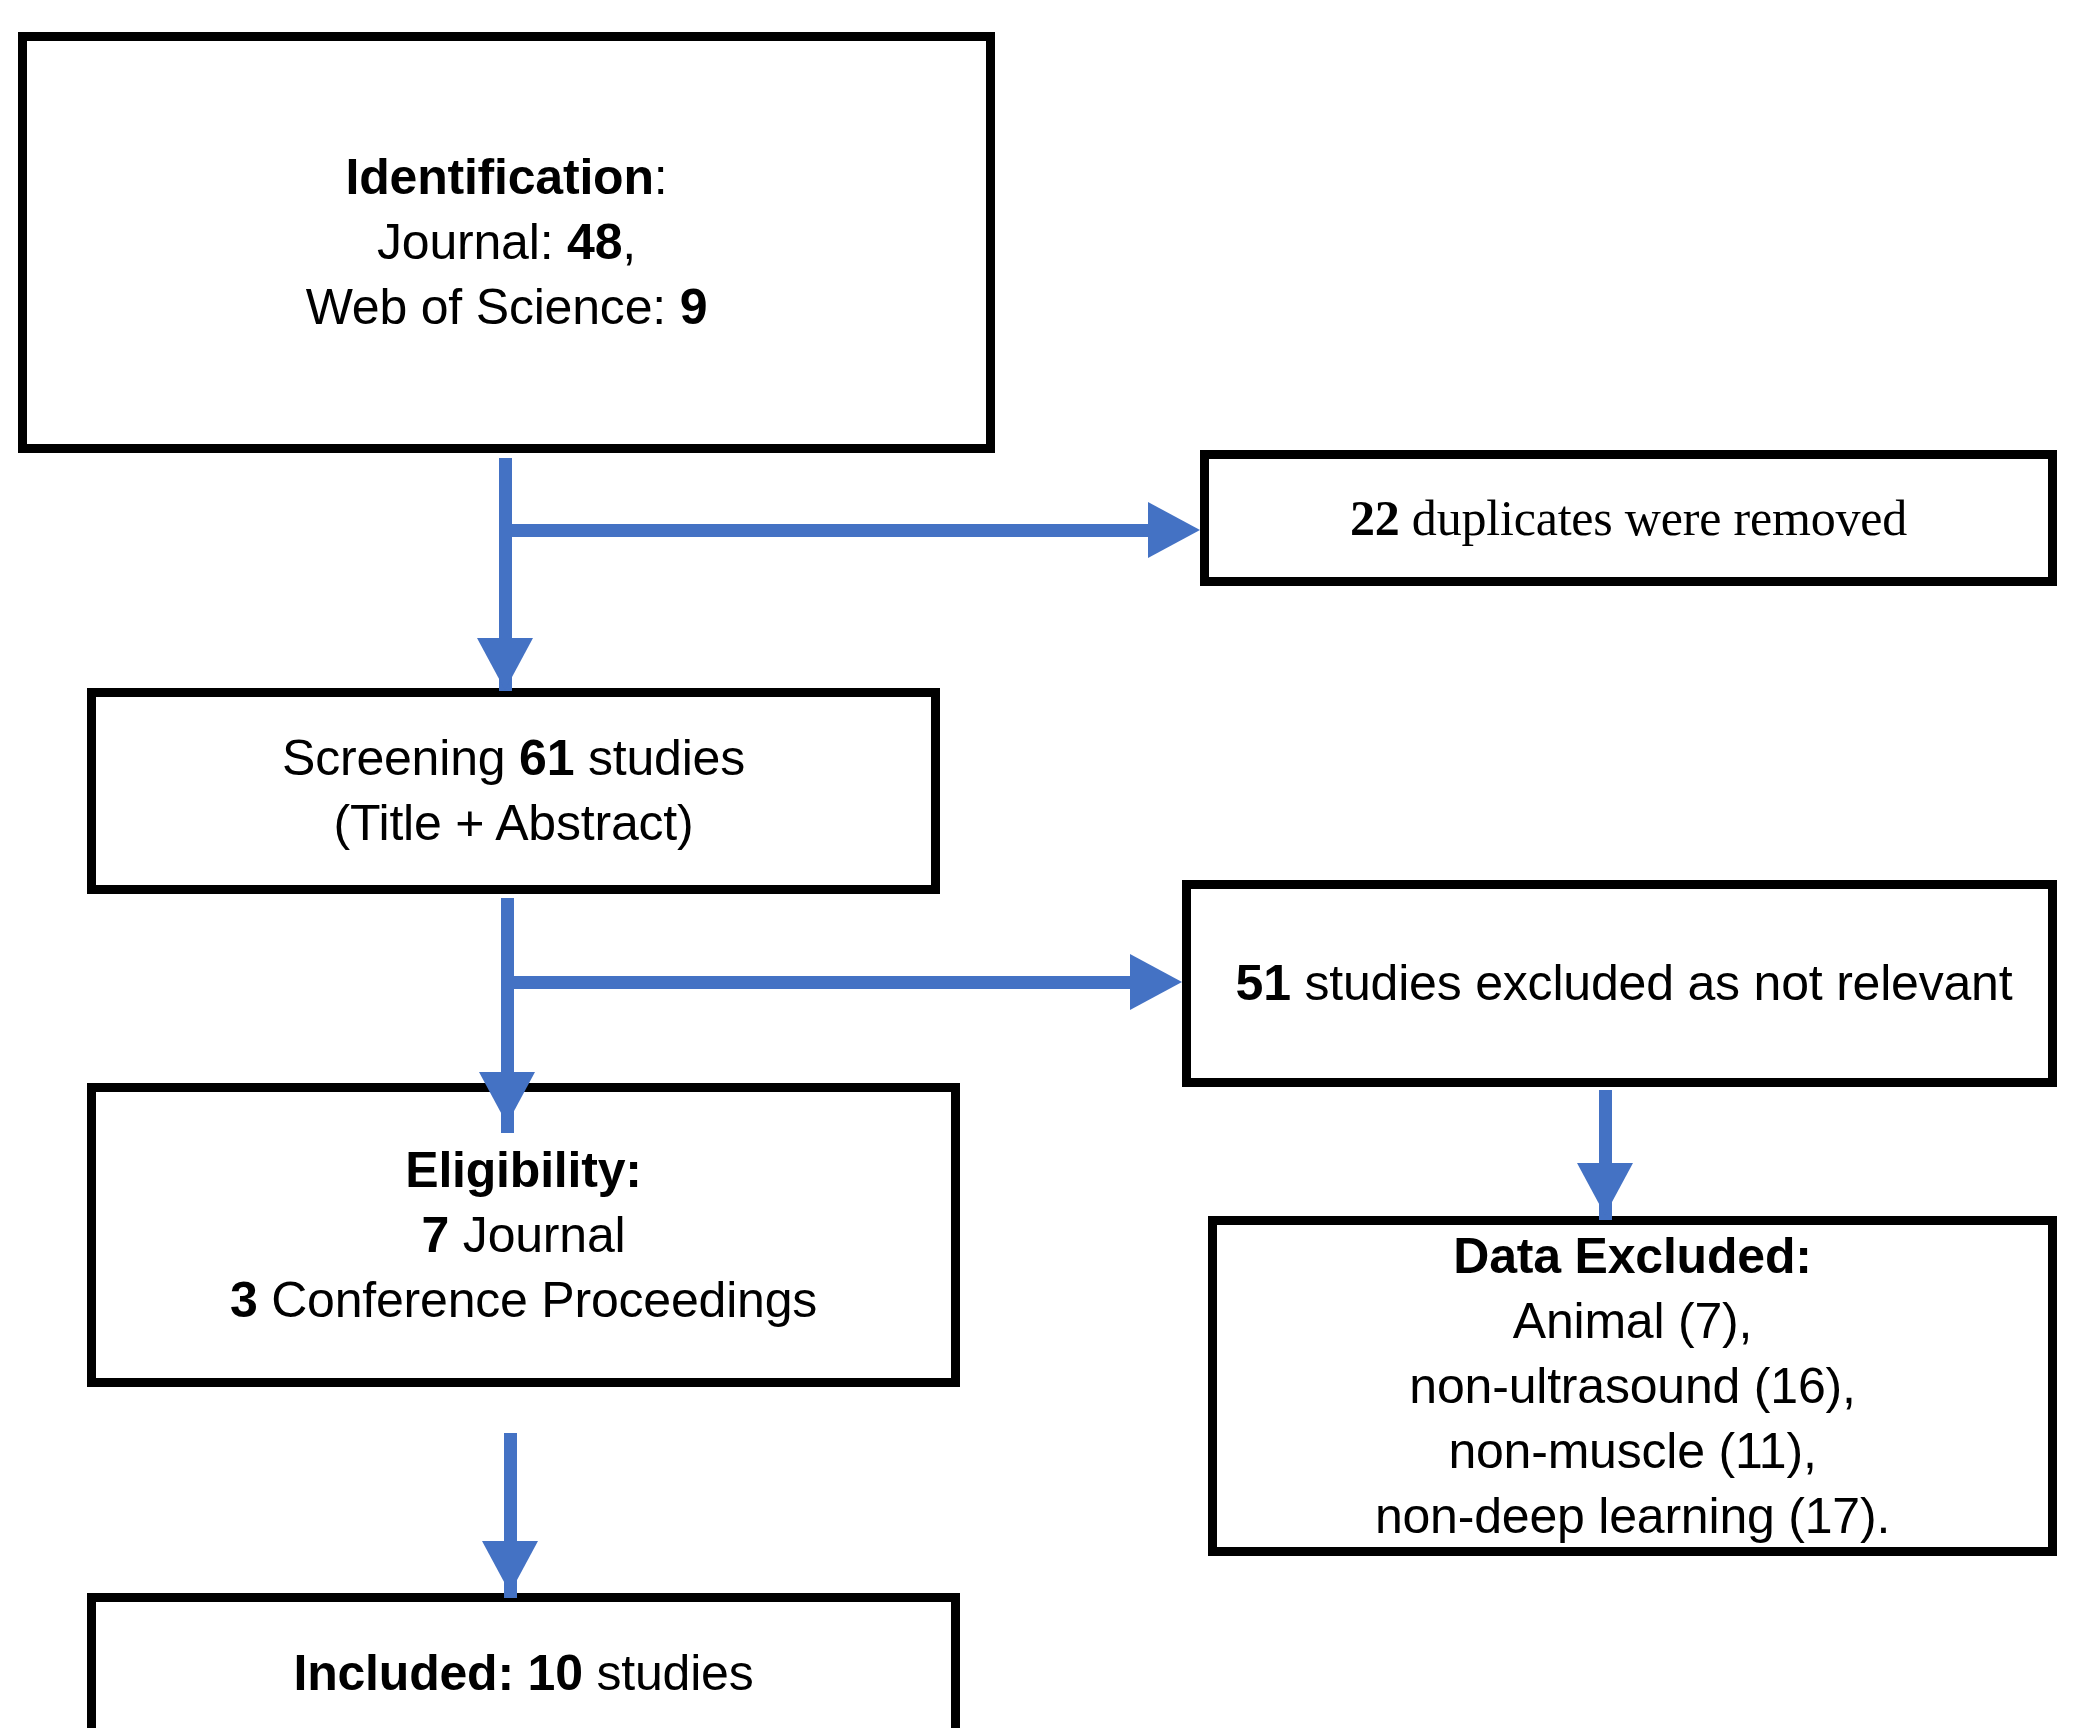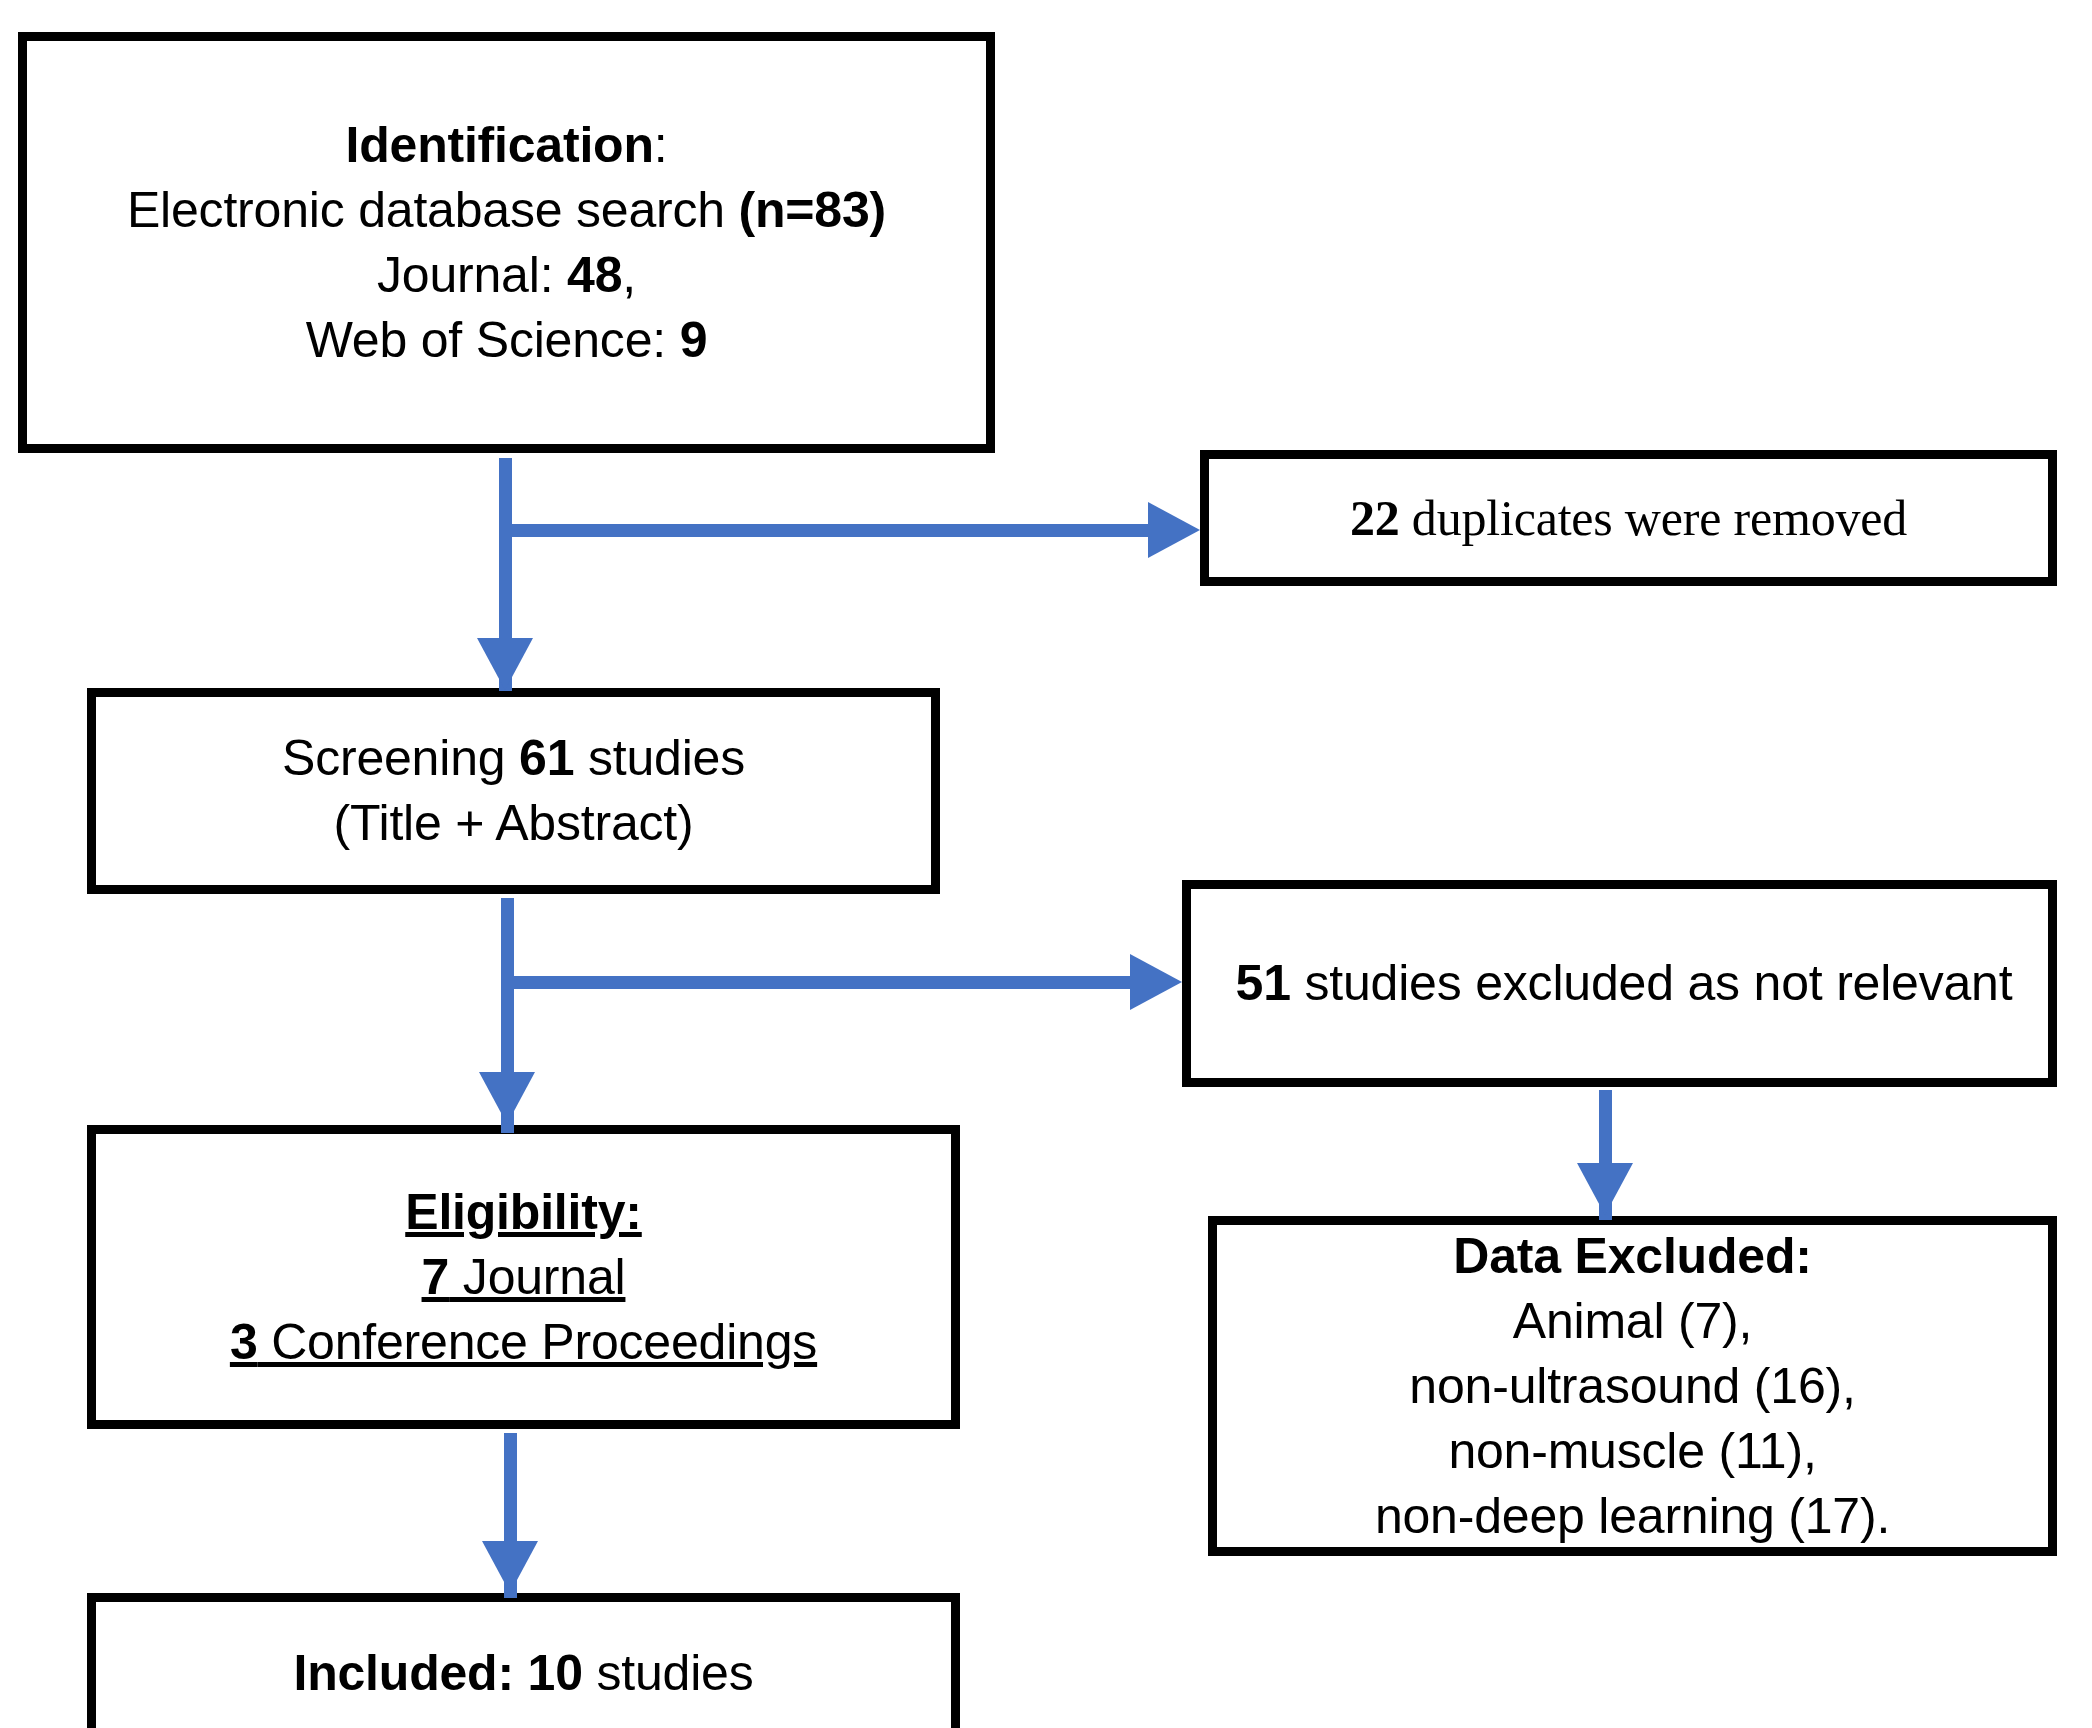--- a/index.html
+++ b/index.html
@@ -37,21 +37,21 @@
     display: block;
     white-space: nowrap;
   }
   .b { font-weight: bold; }
 
   
   #box-identification { left: 18px;   top: 24px;   width: 977px;  height: 421px; }
   #box-duplicates     { left: 1200px; top: 442px;  width: 857px;  height: 136px; font-family: Liberation Serif, serif; }
   #box-screening      { left: 87px;   top: 680px;  width: 853px;  height: 206px; }
   #box-excluded       { left: 1182px; top: 872px;  width: 875px;  height: 207px; padding-left: 9px; }
-  #box-eligibility    { left: 87px;   top: 1117px; width: 873px;  height: 304px; text-decoration: underline; }
+  #box-eligibility    { left: 87px;   top: 1075px; width: 873px;  height: 304px; }
   #box-data-excluded  { left: 1208px; top: 1208px; width: 849px;  height: 340px; }
   #box-included       { left: 87px;   top: 1585px; width: 873px;  height: 160px; }
 
   
   .conn { position: absolute; }
   .vline {
     position: absolute;
     background: #4472c4;
     width: 13px;
   }
@@ -76,23 +76,20 @@
   }
 </style>
 </head>
 <body>
 
 <div id="canvas">
 
   <div class="box" id="box-identification">
     <span class="line">
       <span class="b">Identification</span><span>:</span>
-    </span>
-    <span class="line">
-      <span>Electronic database search </span><span class="b">(n=83)</span>
     </span>
     <span class="line">
       <span>Journal: </span><span class="b">48</span><span>,</span>
     </span>
     <span class="line">
       <span>Web of Science: </span><span class="b">9</span>
     </span>
   </div>
 
   <div class="box" id="box-duplicates">

